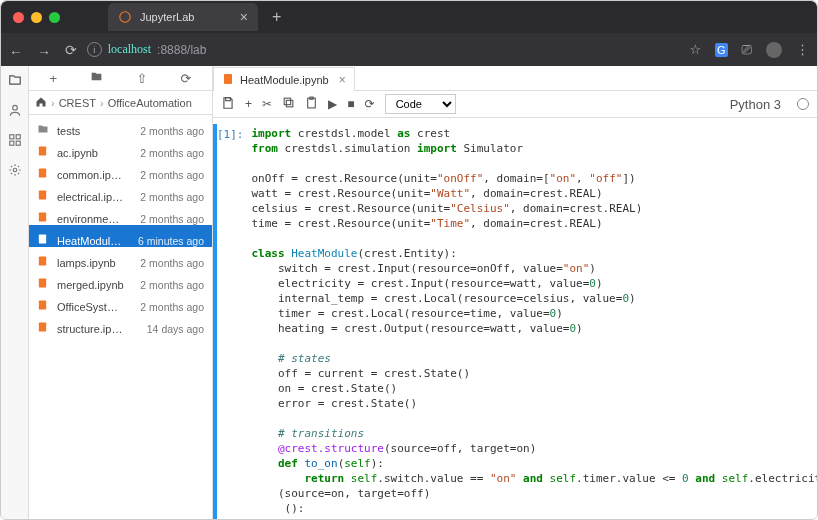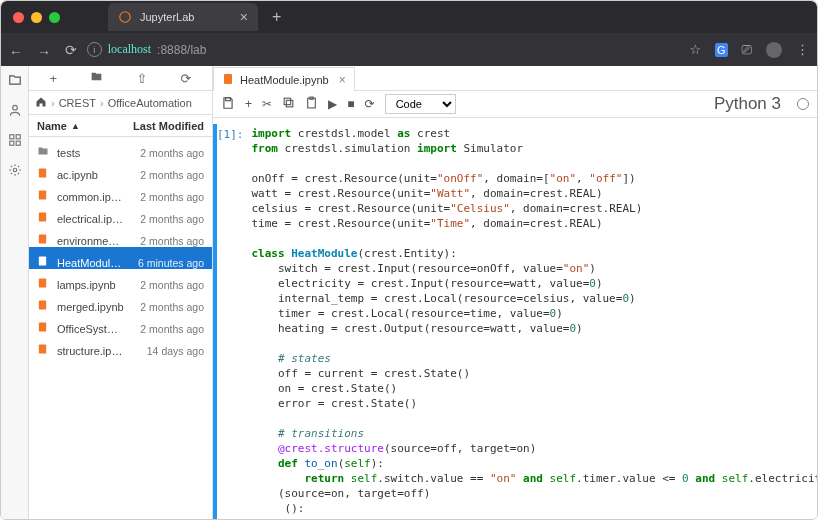--- a/index.html
+++ b/index.html
@@ -46,33 +46,33 @@
     .file-row.selected .fmod { color:#e0ecf8; }
     .nb-icon { color:#f37726; } .folder-icon{color:#888;}
     
     .main { flex:1; display:flex; flex-direction:column; min-width:0;}
     .doc-tabs { height:25px; border-bottom:1px solid #ddd; display:flex; align-items:flex-end; }
     .doc-tab { height:24px; border:1px solid #ddd; border-bottom:none; background:#fff; display:flex; align-items:center; padding:0 8px; font-size:11px; gap:6px; position:relative; top:1px;}
     .doc-tab .close { color:#888; font-size:12px; margin-left:4px;}
     .nb-toolbar { height:27px; border-bottom:1px solid #ddd; display:flex; align-items:center; padding:0 8px; gap:10px; color:#555; font-size:12px;}
     .nb-toolbar select { font-size:11px; height:20px; border:1px solid #ccc; background:#fff; padding:0 16px 0 6px; appearance:auto;}
     .nb-toolbar .spacer { flex:1; }
-    .kernelname { font-size:17px; color:#555;}
+    .kernelname { font-size:13px; color:#555;}
     .kernel-dot { width:12px; height:12px; border:1px solid #888; border-radius:50%; margin-left:6px;}
     .notebook { flex:1; overflow:auto; padding:6px 0 6px 0; background:#fff;}
     .cell { display:flex; border-left:4px solid #2196f3; padding: 2px 0 2px 0; }
     .prompt { width:48px; text-align:right; padding-right:8px; font-family: "Menlo","Monaco","Consolas",monospace; font-size:11px; color:#307fc1; padding-top:2px;}
     .code { flex:1; padding-right:10px;}
     pre.source { font-family: "Menlo","Monaco","Consolas",monospace; font-size:11px; line-height:15px; white-space:pre; color:#333; }
     
     .k{color:#008000;font-weight:bold;}
     .s{color:#b04820;} .c{color:#3d7b7b;font-style:italic;}
     .nf{color:#0060b0;} .bp{color:#008000;} .mi{color:#208050;}
     .nd{color:#a020f0;}
-    .nc{color:#0e84b5;font-weight:bold;}
+    .nc{color:#0e84b5;font-weight:normal;}
   </style>
 </head>
 <body>
 
 <div class="titlebar">
   <div class="traffic">
     <div class="dot red"></div>
     <div class="dot yellow"></div>
     <div class="dot green"></div>
   </div>
@@ -148,27 +148,20 @@
       </div>
       <div class="breadcrumb">
         <span><svg width="12" height="12" viewBox="0 0 24 24" fill="#555">
               <path d="M3 11l9-8 9 8v10h-6v-6h-6v6H3z"></path>
             </svg></span>
         <span class="sep">›</span>
         <span>CREST</span>
         <span class="sep">›</span>
         <span>OfficeAutomation</span>
       </div>
-      <div class="file-header">
-        <div class="col-name">
-            <span>Name</span>
-            <span style="font-size:9px;">▲</span>
-          </div>
-        <div class="col-mod">Last Modified</div>
-      </div>
       <div class="file-list" id="file-list">
           <div class="file-row">
             <span class="ficon folder-icon"><svg width="12" height="12" viewBox="0 0 24 24" fill="#888">
                 <path d="M3 5h7l2 2h9v12H3z"></path>
               </svg></span>
             <span class="fname">tests</span>
             <span class="fmod">2 months ago</span>
           </div>
           <div class="file-row">
             <span class="ficon nb-icon"><svg width="11" height="12" viewBox="0 0 24 24" fill="#f37726">

